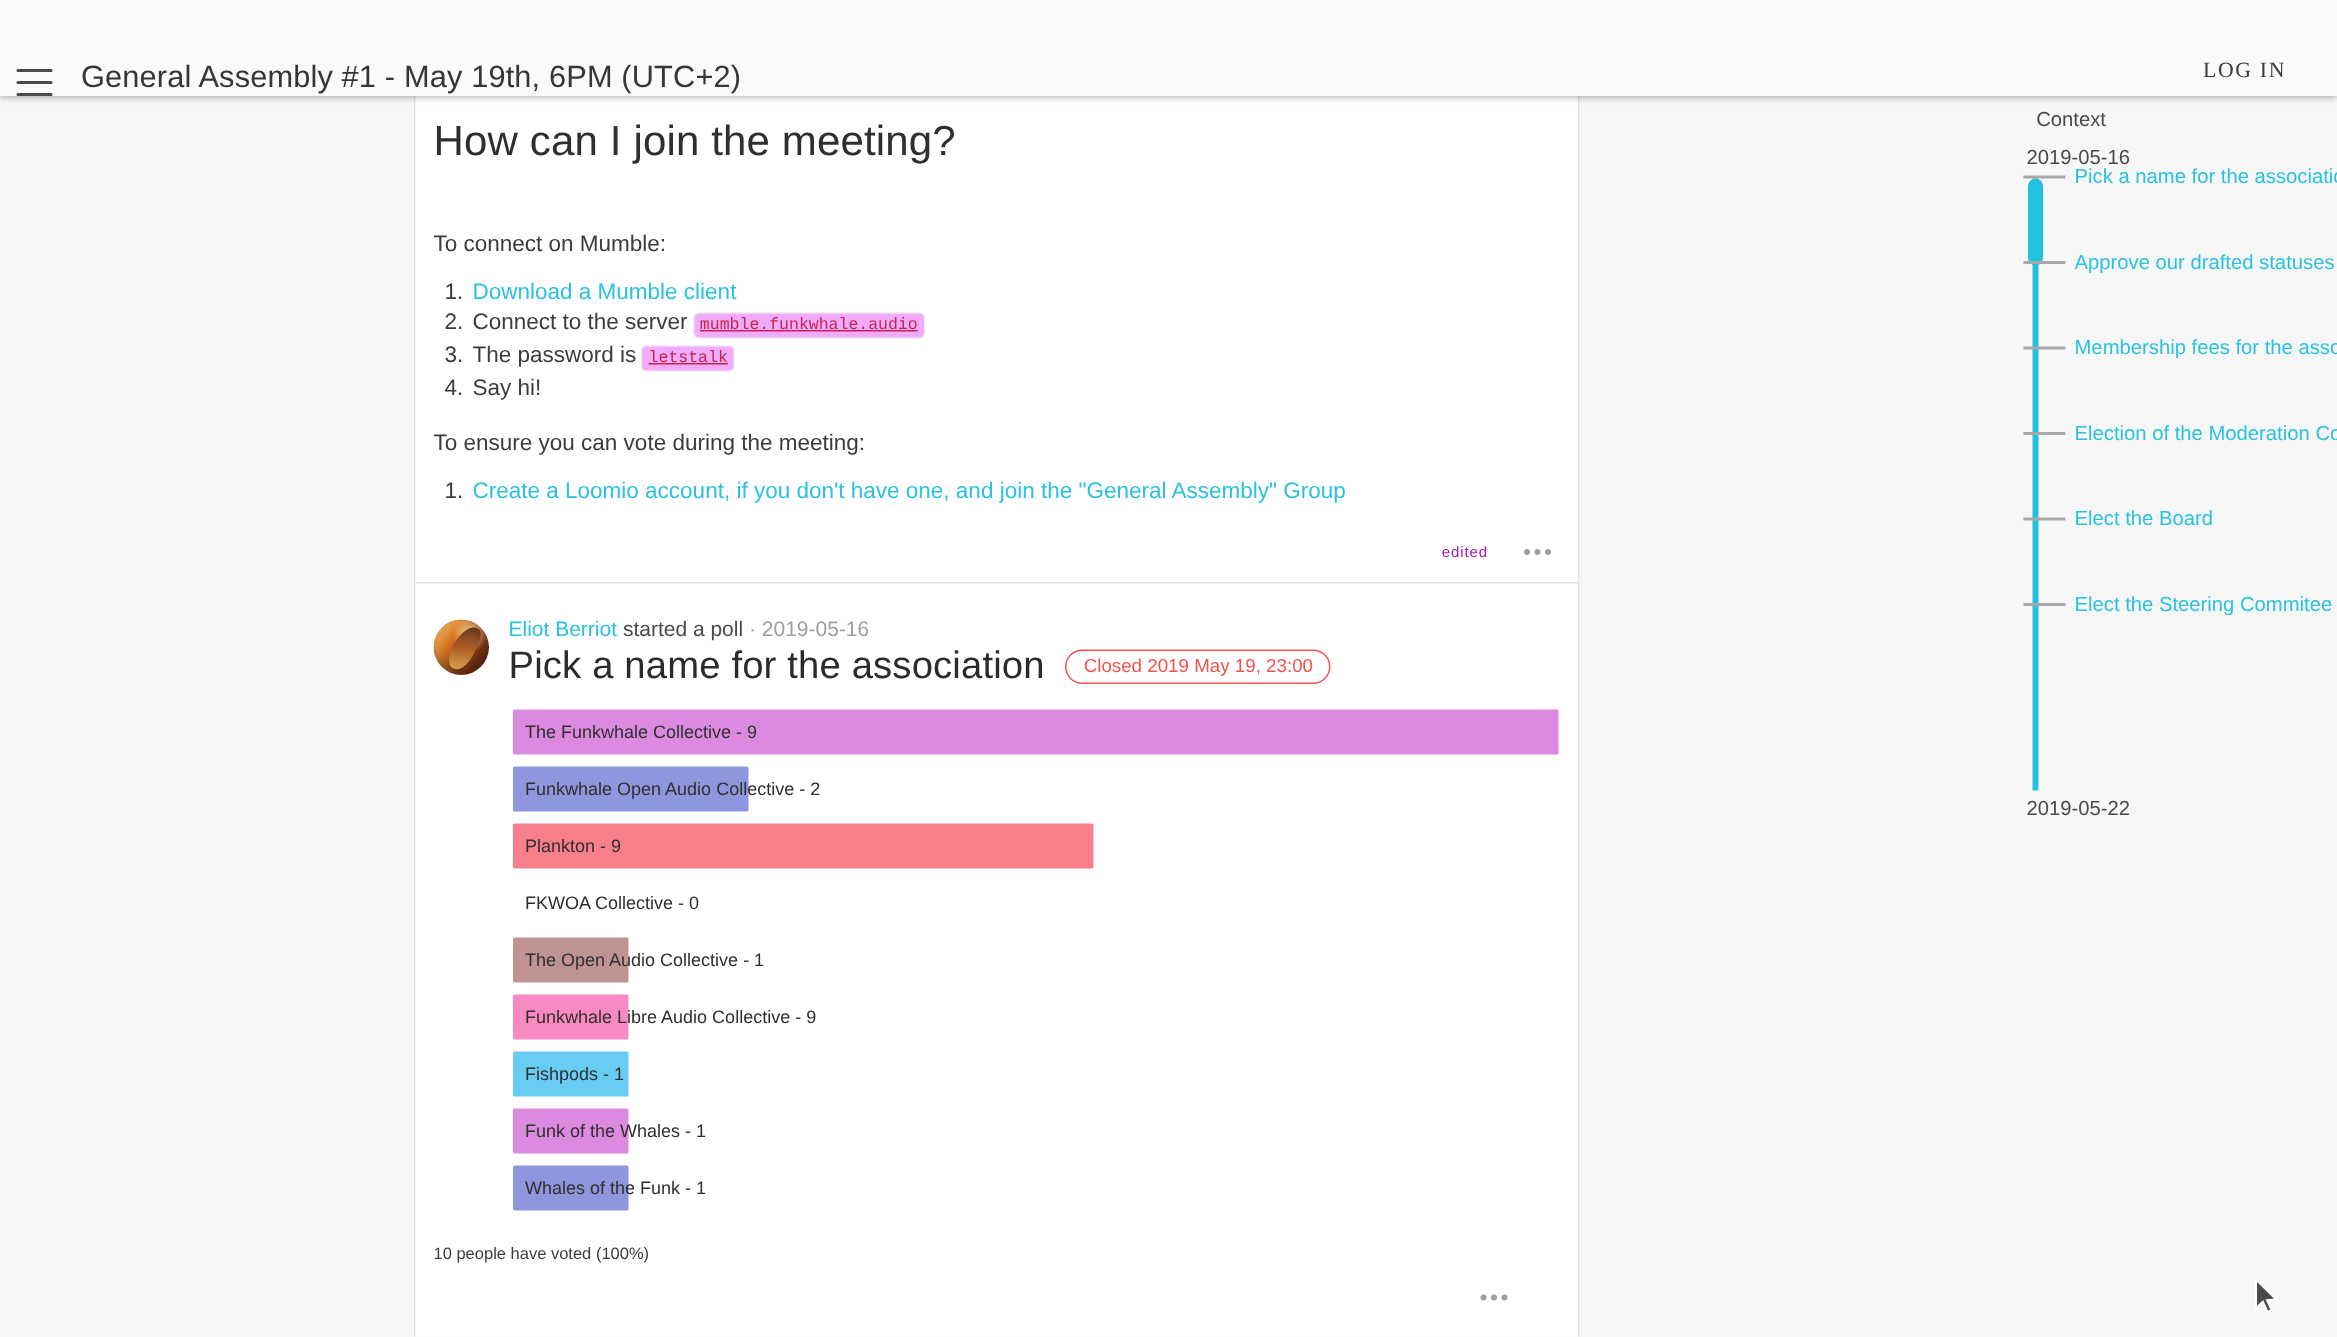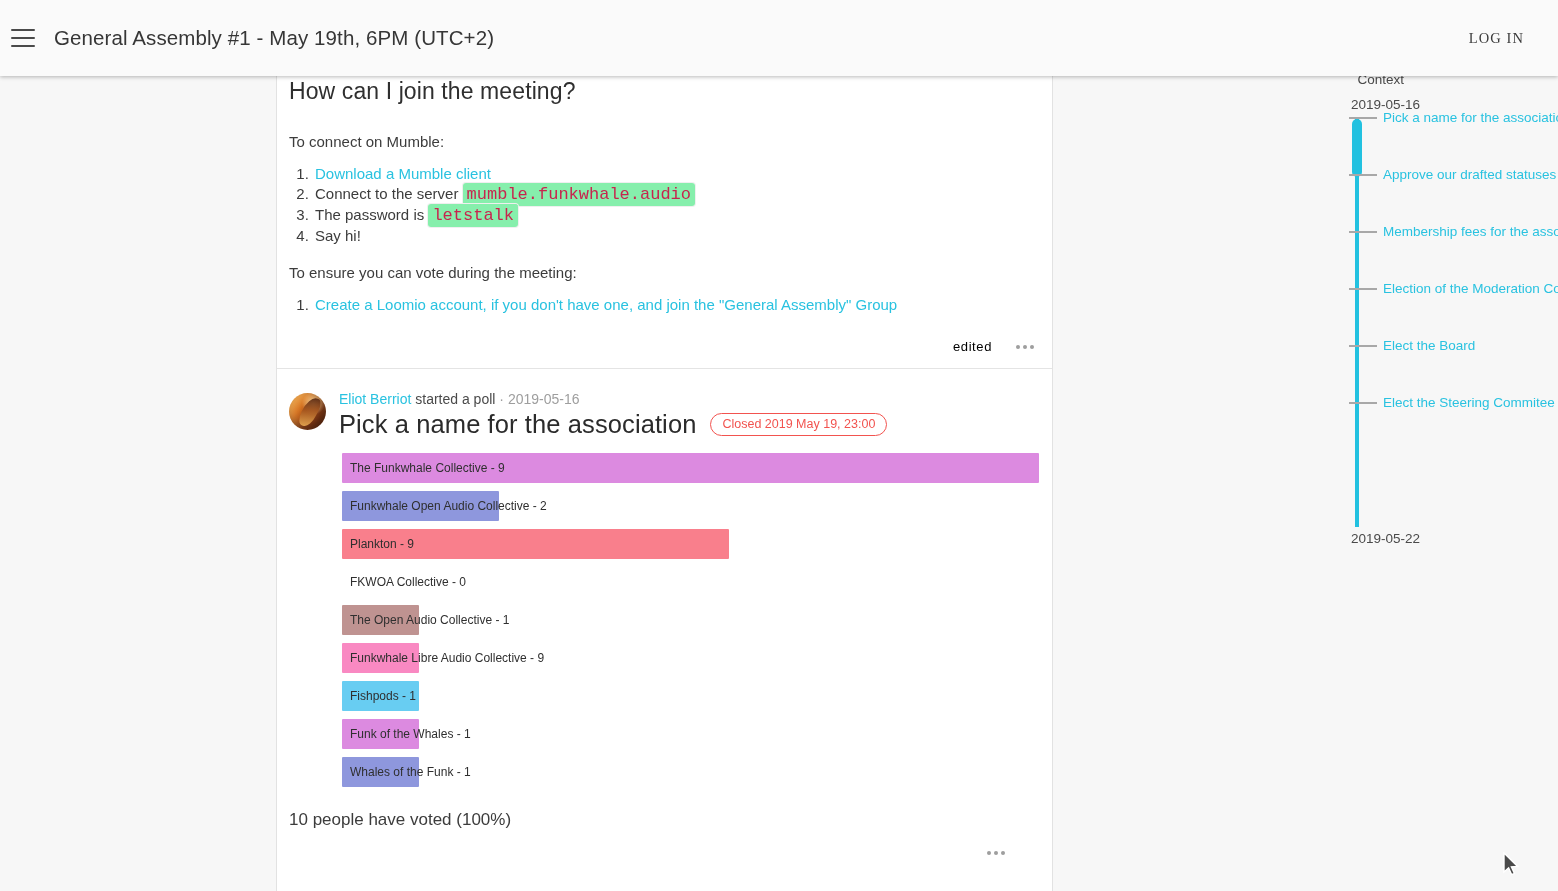--- a/index.html
+++ b/index.html
@@ -10,24 +10,24 @@
     font-family: "Liberation Sans", sans-serif;
     background: #f7f7f7;
     color: #3e3e3e;
   }
 
   
   .topbar {
     position: absolute;
     top: 0; left: 0;
     width: 1558px;
-    height: 76px;
+    height: 64px;
     background: #fafafa;
     display: flex;
-    align-items: center;
+    align-items: flex-end;
     z-index: 50;
     box-shadow: 0 1px 4px rgba(0,0,0,0.28);
   }
   .hamburger {
     width: 24px;
     height: 18px;
     margin-left: 11px;
     margin-right: 19px;
     display: flex;
     flex-direction: column;
@@ -93,24 +93,24 @@
     height: 827px;
     background: #f7f7f7;
     margin-left: 12px;
   }
 
   
   .article {
     padding: 14px 29px 0 12px;
   }
   .article h2 {
-    font-size: 23px;
+    font-size: 28px;
     font-weight: 400;
     color: #2f2f2f;
-    margin-bottom: 26px;
+    margin-bottom: 42px;
     letter-spacing: 0.1px;
   }
   .article p {
     font-size: 15px;
     line-height: 21px;
     color: #3c3c3c;
     margin-bottom: 12px;
   }
   .article ol {
     margin: 0 0 16px 24px;
@@ -123,38 +123,39 @@
     margin-bottom: 0px;
     padding-left: 2px;
   }
   .article a, .tl-link, .user-link {
     color: #29c2e0;
     text-decoration: none;
     cursor: pointer;
   }
   code {
     font-family: "Liberation Mono", "DejaVu Sans Mono", monospace;
-    background: #86efac;
+    background: #f0abfc;
     color: #c7254e;
-    font-size: 17px;
+    font-size: 11px;
     padding: 2px 4px;
     border-radius: 3px;
     box-shadow: 0 0 0 1px #efefef;
     white-space: nowrap;
+    text-decoration: underline;
   }
   .meta-row {
     display: flex;
     align-items: center;
     justify-content: flex-end;
     padding: 8px 16px 14px 0;
     gap: 22px;
   }
   .edited-label {
-    font-size: 13px;
-    color: #000000;
+    font-size: 10px;
+    color: #a21caf;
     letter-spacing: 0.6px;
   }
   .dots {
     display: inline-flex;
     gap: 3px;
     cursor: pointer;
     padding: 4px 2px;
   }
   .dots i {
     display: block;
@@ -248,21 +249,21 @@
   .opt .lbl {
     position: relative;
     z-index: 2;
     font-size: 12px;
     color: #2f2f2f;
     padding-left: 8px;
     white-space: nowrap;
   }
   .voted-line {
     margin-top: 23px;
-    font-size: 17px;
+    font-size: 11px;
     color: #3c3c3c;
   }
   .poll-foot {
     display: flex;
     justify-content: flex-end;
     padding: 17px 16px 6px 0;
   }
 
   
   .ctx-wrap {

